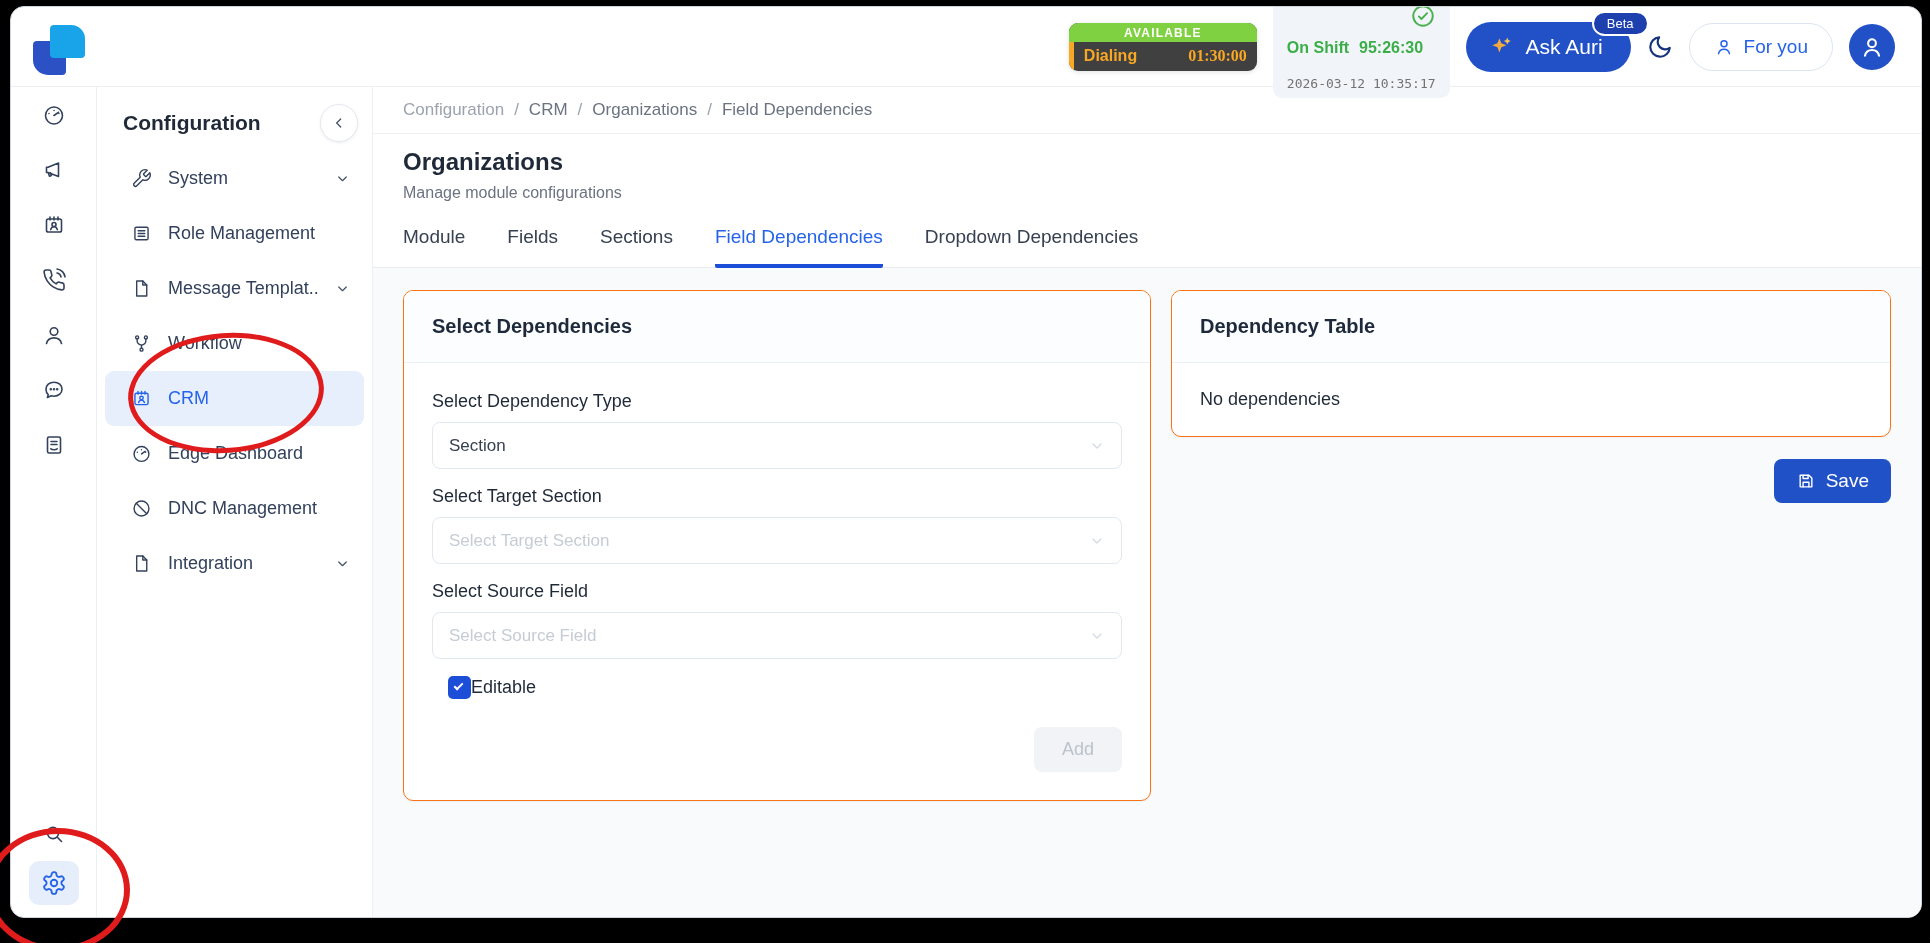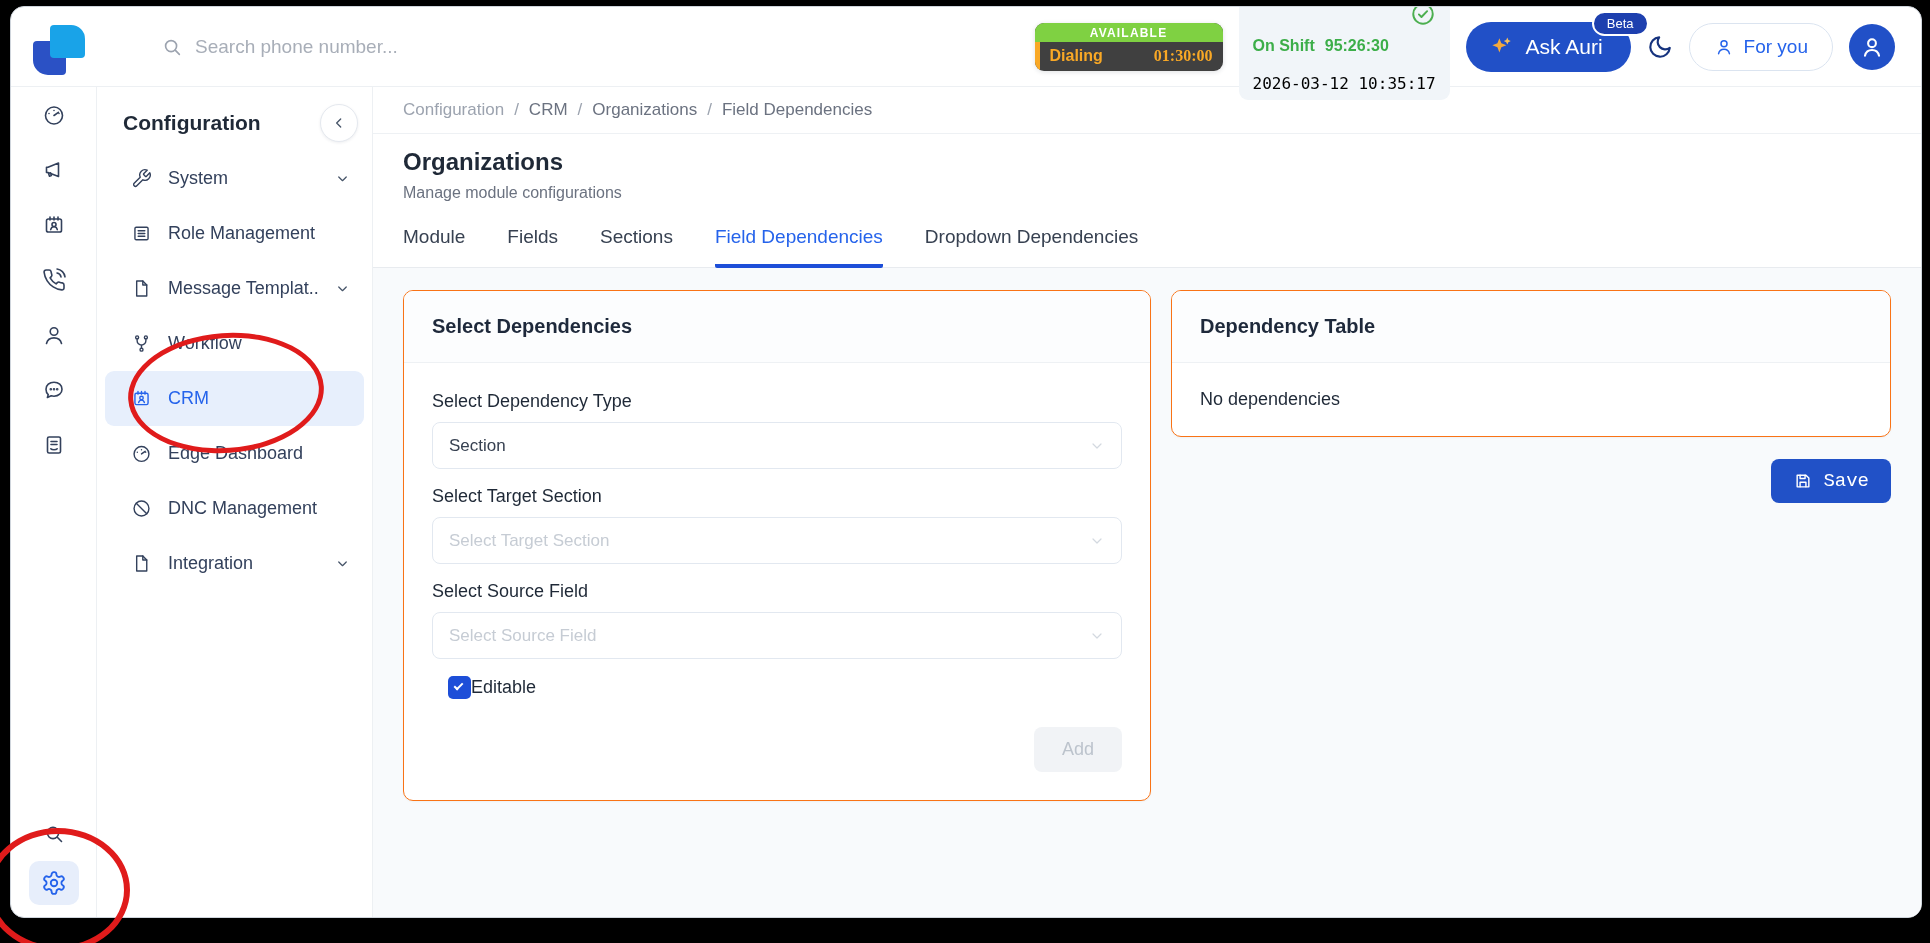--- a/index.html
+++ b/index.html
@@ -20,21 +20,21 @@
   .topbar-right { position:absolute; right:26px; top:0; height:80px; display:flex; align-items:center; gap:16px; }
   .dial-widget { width:188px; border-radius:9px; overflow:hidden; box-shadow:0 1px 5px rgba(30,40,60,.14); background:#404040; }
   .dial-head { background:#7fd142; color:#fff; font-size:12px; font-weight:bold; letter-spacing:1.2px; text-align:center; padding:3px 0 2px; }
   .dial-body { display:flex; justify-content:space-between; align-items:center; border-left:5px solid #f9a825; padding:5px 10px 6px 10px; }
   .dial-mode { color:#f9a825; font-weight:bold; font-size:16px; }
   .dial-timer { color:#f9a825; font-weight:bold; font-size:16px;font-family:Liberation Serif, serif; }
   .shift-widget { background:#f1f5f9; border-radius:9px; padding:7px 14px; display:flex; align-items:flex-end; gap:10px;flex-direction:column; }
   .shift-line1 { display:flex; gap:10px; align-items:baseline; }
   .shift-label { color:#3cae49; font-weight:bold; font-size:16px; }
   .shift-timer { color:#3cae49; font-weight:bold; font-size:16px; }
-  .shift-date { color:#000000; font-size:16px; font-family:"DejaVu Sans Mono", monospace; margin-top:19px; }
+  .shift-date { color:#737373; font-size:13px; font-family:"DejaVu Sans Mono", monospace; margin-top:19px; }
   .ask-auri { position:relative; background:#2150c7; border:none; color:#fff; height:50px; border-radius:26px; padding:0 28px 0 22px; font-size:21px; display:flex; align-items:center; gap:12px; cursor:pointer; font-family:"Liberation Sans", sans-serif; }
   .beta-badge { position:absolute; top:-11px; right:-18px; background:#1e40af; border:2px solid #fff; color:#fff; font-size:13px; padding:3px 13px; border-radius:14px; }
   .moon-btn { background:none; border:none; cursor:pointer; display:flex; align-items:center; }
   .foryou-btn { background:#fff; border:1.5px solid #dbe4f0; color:#2563eb; height:48px; border-radius:25px; padding:0 24px; font-size:19px; display:flex; align-items:center; gap:10px; cursor:pointer; font-family:"Liberation Sans", sans-serif; }
   .avatar { width:46px; height:46px; border-radius:50%; background:#2150c7; display:flex; align-items:center; justify-content:center; cursor:pointer; }
   
   .body-row { flex:1; display:flex; min-height:0; }
   .rail { width:86px; flex:0 0 86px; border-right:1px solid #edf0f3; display:flex; flex-direction:column; align-items:center; }
   .rail-slot { height:55px; display:flex; align-items:center; justify-content:center; width:100%; color:#33415c; cursor:pointer; }
   .rail-spacer { flex:1; }
@@ -71,45 +71,36 @@
   .select .sel-chev { color:#d3d9e0; display:flex; }
   .check-row { display:flex; align-items:center; gap:0; margin-top:0;padding-left:16px; }
   .checkbox { width:23px; height:23px; border-radius:5px; background:#1d4ed8; position:relative; cursor:pointer; }
   .checkbox .mark { position:absolute; left:6px; top:4px; width:9px; height:5px; border-left:2.5px solid #fff; border-bottom:2.5px solid #fff; transform:rotate(-45deg); transform-origin:center; margin-top:3px; }
   .check-label { font-size:18px; color:#1f2937; }
   .card-foot { display:flex; justify-content:flex-end; margin-top:28px; }
   .add-btn { background:#f1f3f6; color:#bcc3cc; border:none; border-radius:8px; padding:12px 28px; font-size:18px; font-family:"Liberation Sans", sans-serif; cursor:pointer; }
   .right-col { flex:1; display:flex; flex-direction:column; min-width:0; }
   .right-card .card-body { padding:26px 28px; font-size:18px; color:#1f2937; }
   .save-row { display:flex; justify-content:flex-end; margin-top:22px; }
-  .save-btn { background:#2151c7; color:#fff; border:none; border-radius:8px; padding:11px 22px; font-size:19px; display:flex; align-items:center; gap:10px; cursor:pointer; font-family:Liberation Mono, monospace; }
+  .save-btn { background:#2151c7; color:#fff; border:none; border-radius:8px; padding:11px 22px; font-size:19px; display:flex; align-items:center; gap:10px; cursor:pointer; font-family:Liberation Sans, sans-serif; }
   
   .annot { position:absolute; border:5px solid #e01b1b; border-radius:50%; pointer-events:none; z-index:60; }
   .annot-crm { left:128px; top:333px; width:196px; height:120px; transform:rotate(-4deg); }
   .annot-gear { left:-14px; top:828px; width:144px; height:124px; border-width:6px; }
   svg { display:block; }
 </style>
 </head>
 <body>
 
 <div class="window">
 
   <div class="topbar">
     <div class="logo">
       <div class="navy"></div>
       <div class="cyan"></div>
-    </div>
-    <div class="search">
-      <span>
-        <svg width="22" height="22" viewBox="0 0 24 24" fill="none" stroke="#9ca3af" stroke-width="1.8" stroke-linecap="round">
-            <circle cx="11" cy="11" r="6"></circle>
-            <path d="M15.5 15.5L20 20"></path>
-          </svg>
-      </span>
-      <input type="text" placeholder="Search phone number..." style="">
     </div>
     <div class="topbar-right">
       <div class="dial-widget">
         <div class="dial-head">AVAILABLE</div>
         <div class="dial-body">
           <span class="dial-mode">Dialing</span>
           <span class="dial-timer">01:30:00</span>
         </div>
       </div>
       <div class="shift-widget">

